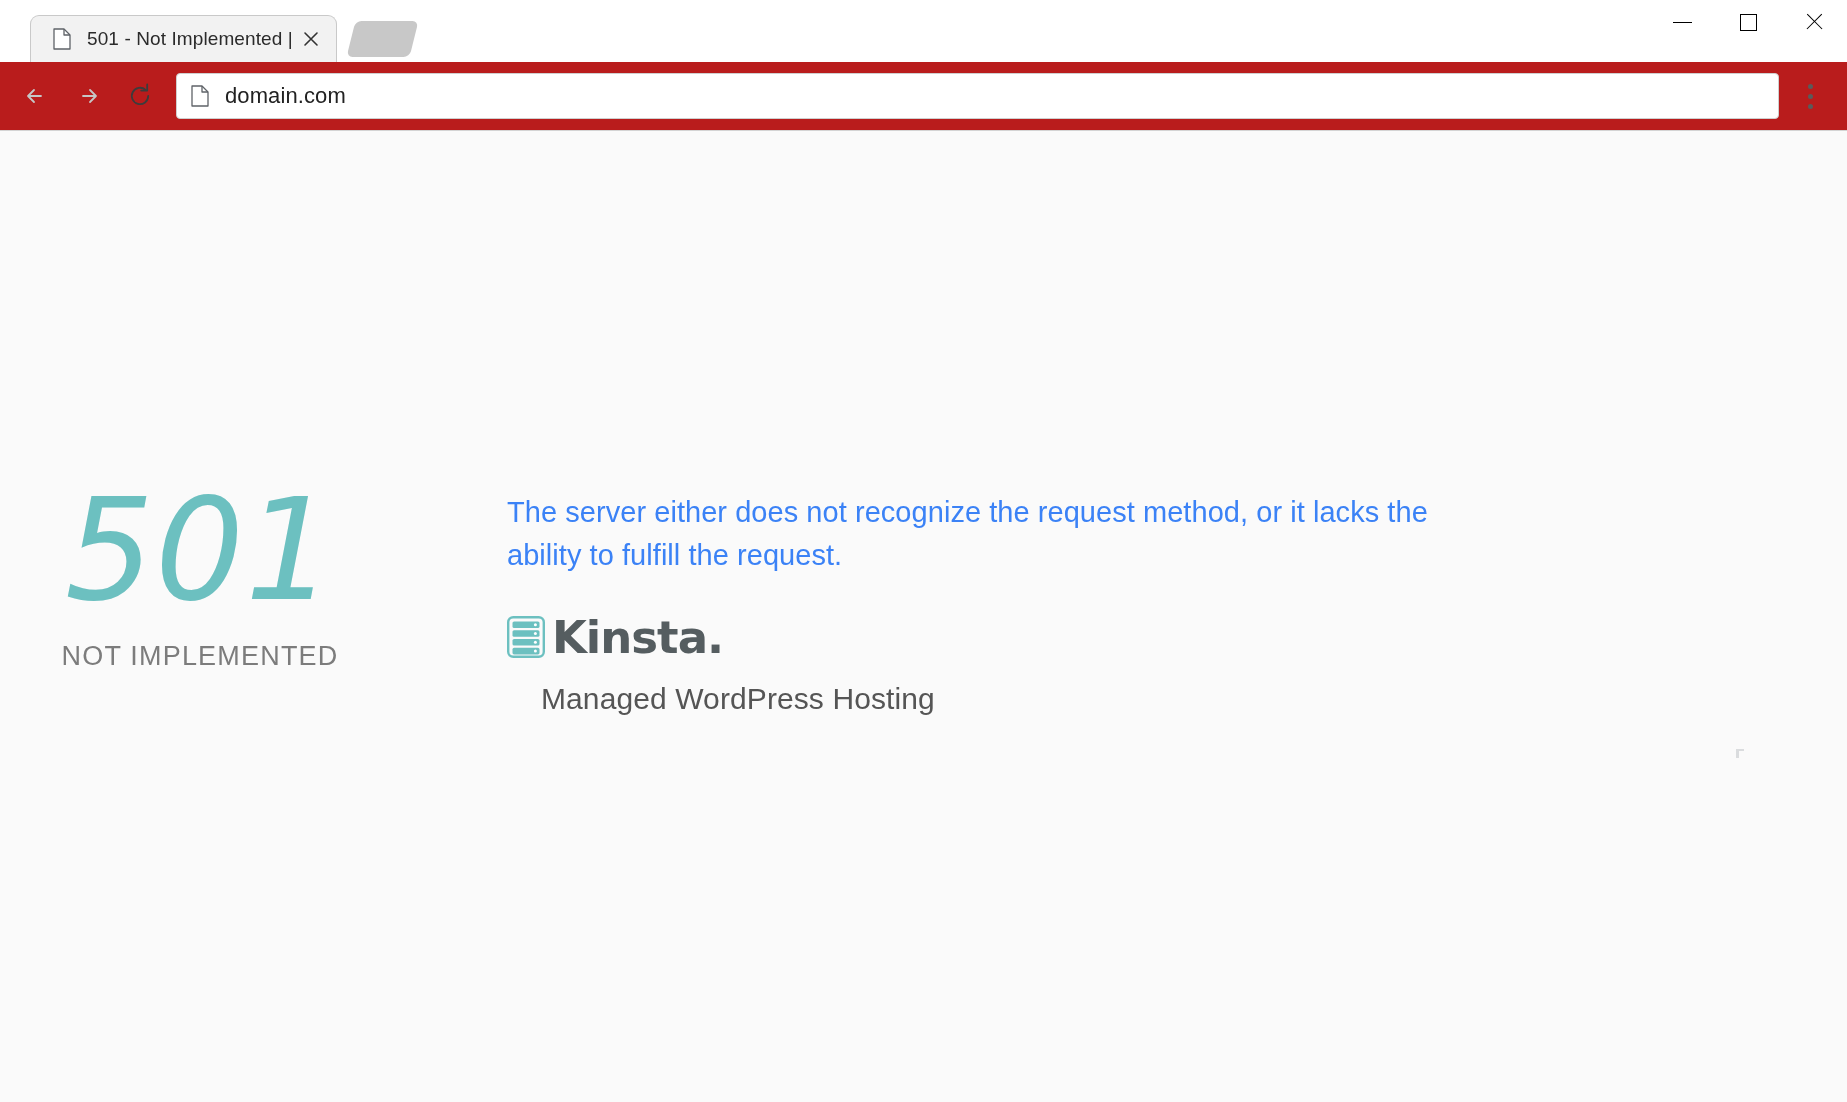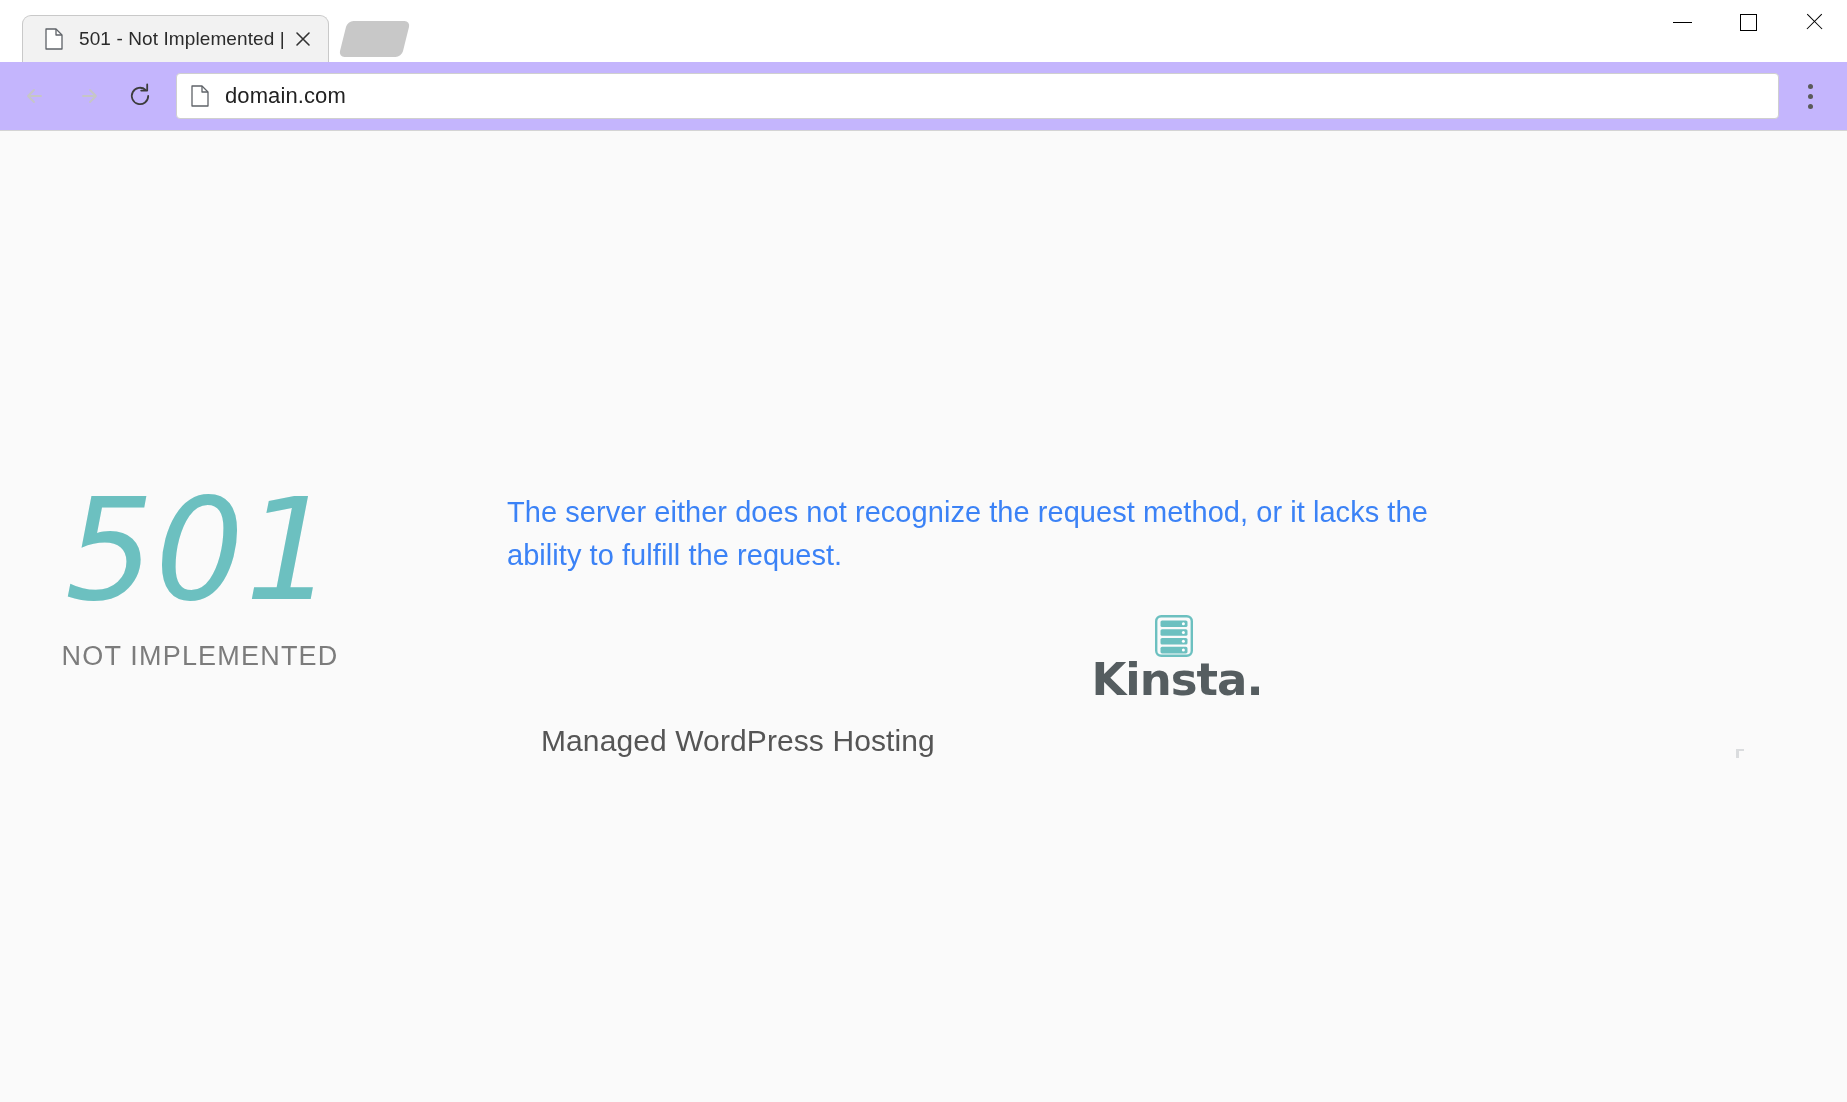--- a/index.html
+++ b/index.html
@@ -27,21 +27,21 @@
     display: flex;
     align-items: flex-end;
     position: relative;
     flex: 0 0 auto;
   }
 
   .tabstrip {
     display: flex;
     align-items: flex-end;
     height: 62px;
-    padding-left: 22px;
+    padding-left: 30px;
   }
 
   .tab {
     position: relative;
     height: 47px;
     width: 307px;
     display: flex;
     align-items: center;
     background: #f2f2f2;
     border: 1px solid #c9c9c9;
@@ -140,21 +140,21 @@
     width: 21px;
     height: 1.4px;
     background: #000;
   }
   .wc-close::before { transform: rotate(45deg); }
   .wc-close::after  { transform: rotate(-45deg); }
 
   
   .toolbar {
     height: 69px;
-    background: #c4b5fd;
+    background: #b91c1c;
     border-bottom: 1px solid #d4d4d4;
     display: flex;
     align-items: center;
     padding: 0 12px 0 10px;
     flex: 0 0 auto;
   }
 
   .nav-btn {
     width: 52px;
     height: 52px;
@@ -261,21 +261,20 @@
     line-height: 1.48;
     color: #3b82f6;
     max-width: 975px;
     letter-spacing: 0.05px;
   }
 
   .brand {
     margin-top: 38px;
     display: flex;
     align-items: center;
-    flex-direction: column;
   }
 
   .brand-icon {
     width: 38px;
     height: 42px;
     flex: 0 0 auto;
     margin-right: 7px;
   }
 
   .brand-word {

